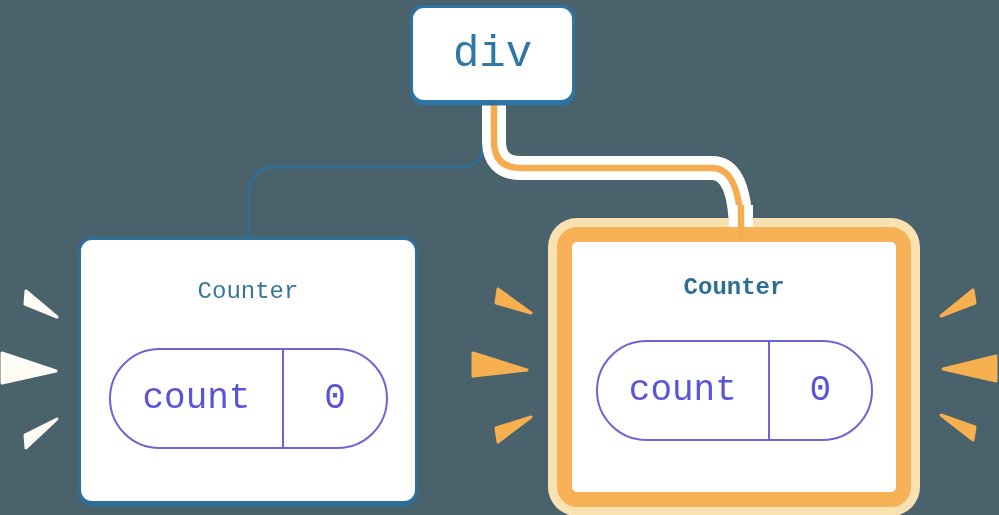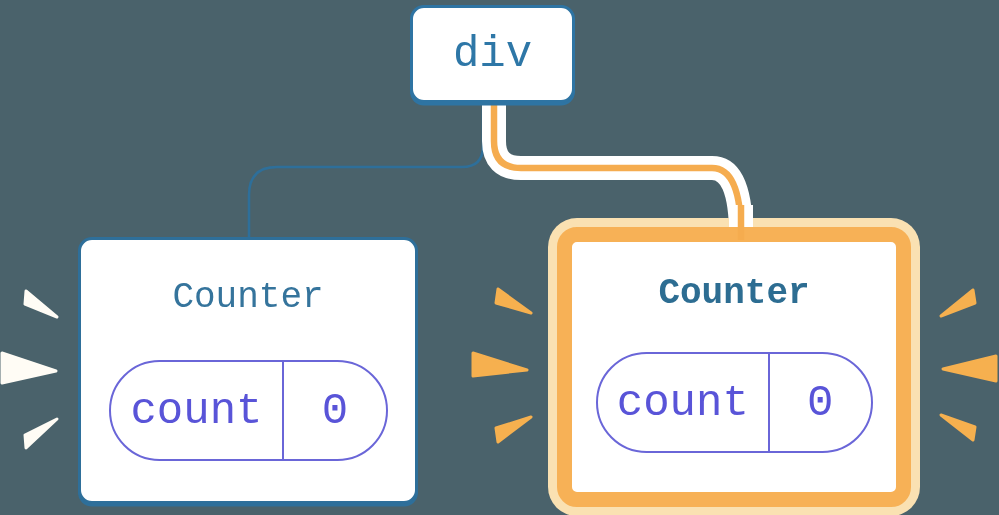--- a/index.html
+++ b/index.html
@@ -29,41 +29,41 @@
     left:78px;top:237px;width:340px;height:267px;
     border:3px solid #2E6F9A;border-radius:14px;
     box-shadow:0 2.5px 0 #2E6F9A;
   }
   .card-right{
     left:557px;top:227px;width:354px;height:280px;
     border:15px solid #F7B156;border-radius:20px;
     box-shadow:0 0 0 9px #FAE1B2;
   }
   .card-title{
-    color:#35749C;font-size:36px;font-weight:500;line-height:1;
+    color:#35749C;font-size:24px;font-weight:500;line-height:1;
     margin-top:40px;
   }
   .card-right .card-title{
     color:#2D6D92;font-weight:700;margin-top:34px;
   }
   .pill{
     box-sizing:border-box;width:279px;height:101px;
     border:2px solid #6A66D8;border-radius:51px;
     display:flex;align-items:stretch;overflow:hidden;
     margin-top:44px;background:#fff;
   }
   .card-right .pill{width:277px;margin-top:40px;}
   .pill-key{
     flex:0 0 62.5%;display:flex;align-items:center;justify-content:center;
     border-right:2px solid #6A66D8;
   }
   .pill-val{
     flex:1 1 auto;display:flex;align-items:center;justify-content:center;
   }
-  .pill-text{color:#5954D8;font-size:44px;line-height:1;}
+  .pill-text{color:#5954D8;font-size:36px;line-height:1;}
 </style>
 </head>
 <body>
 
 <div class="stage">
 
   <svg class="svg-under" width="999" height="515" viewBox="0 0 999 515">
 
     <path d="M 483 100 L 483 146 Q 483 167 462 167 L 277 167 Q 249 167 249 195 L 249 240" fill="none" stroke="#2E6F9A" stroke-width="2.5"></path>
 

